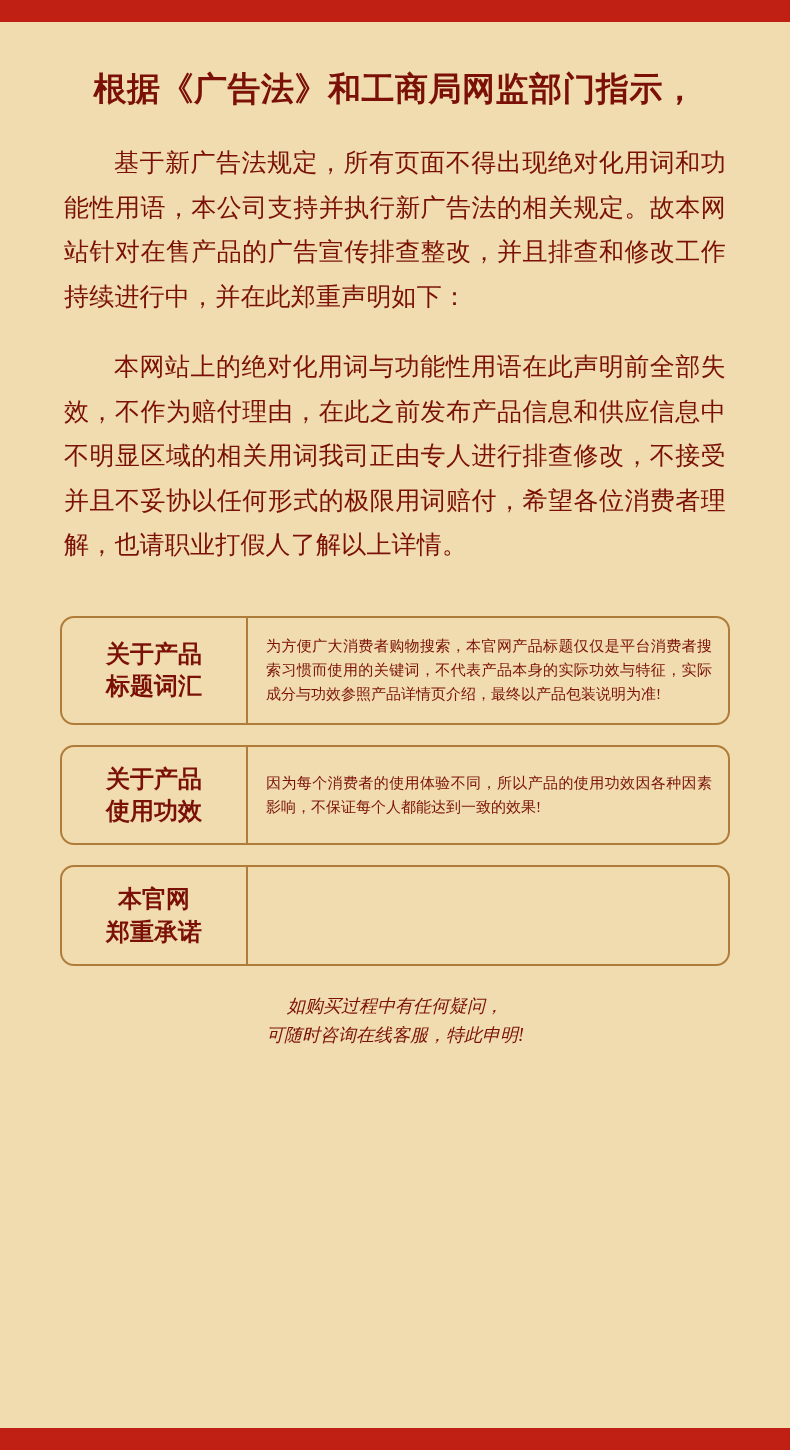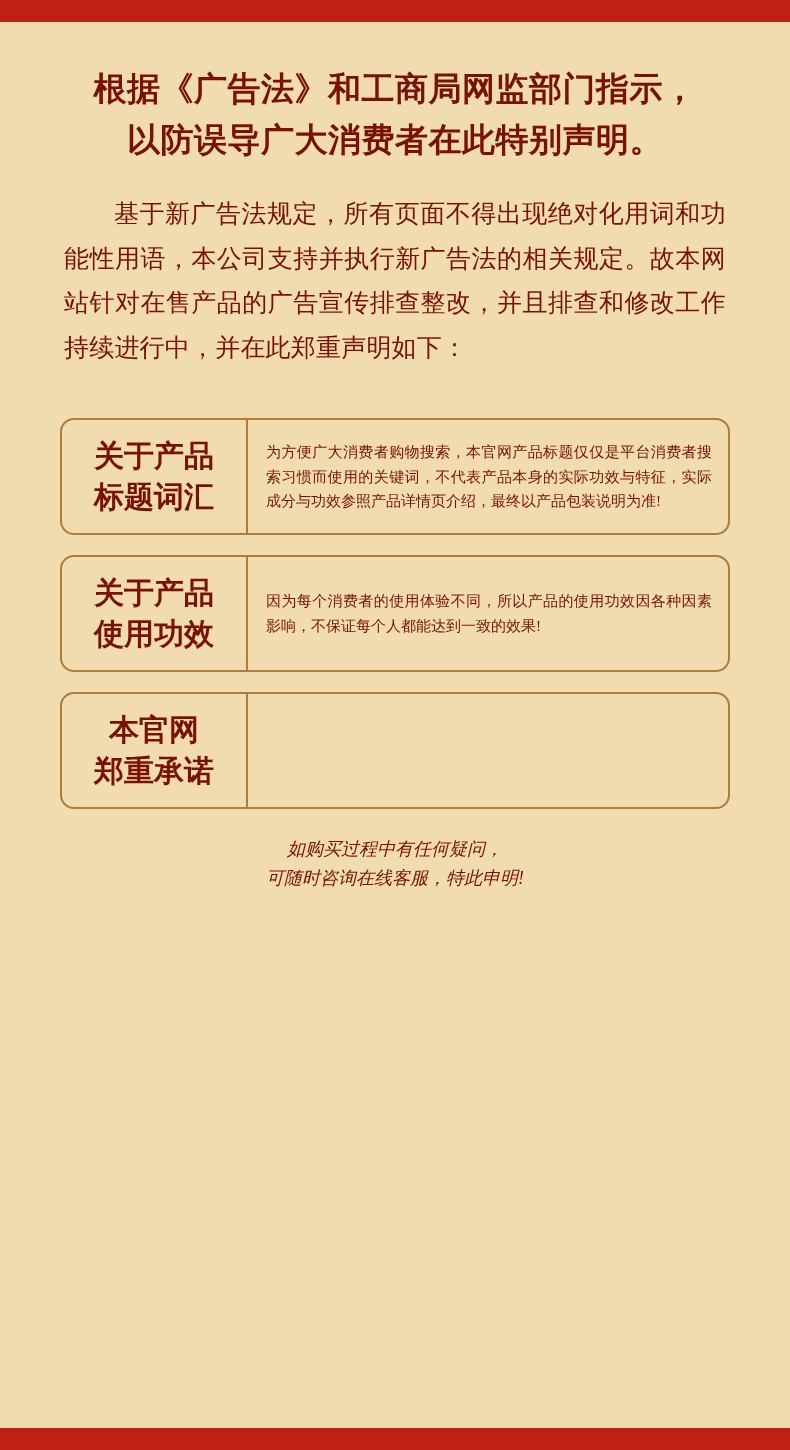--- a/index.html
+++ b/index.html
@@ -78,21 +78,21 @@
     background: transparent;
   }
   .card-title {
     flex: 0 0 186px;
     display: flex;
     flex-direction: column;
     justify-content: center;
     align-items: center;
     color: #7a1008;
     font-weight: bold;
-    font-size: 30px;
+    font-size: 24px;
     line-height: 1.35;
     padding: 16px 8px;
     border-right: 2px solid #b07c3a;
     box-sizing: border-box;
     text-align: center;
   }
   .card-title span {
     display: block;
     white-space: nowrap;
   }
@@ -122,24 +122,24 @@
 <body>
 
 <div class="page">
 
   <div class="band-top"></div>
 
   <div class="panel">
 
     <h1 class="headline">
       <span class="l1">根据《广告法》和工商局网监部门指示，</span>
-      <span class="l2">以防误导广大消费者在此特别声明。</span>
     </h1>
 
     <p class="body-para">基于新广告法规定，所有页面不得出现绝对化用词和功能性用语，本公司支持并执行新广告法的相关规定。故本网站针对在售产品的广告宣传排查整改，并且排查和修改工作持续进行中，并在此郑重声明如下：</p>
+    <p class="body-para">本网站上的绝对化用词与功能性用语在此声明前全部失效，不作为赔付理由，在此之前发布产品信息和供应信息中不明显区域的相关用词我司正由专人进行排查修改，不接受并且不妥协以任何形式的极限用词赔付，希望各位消费者理解，也请职业打假人了解以上详情。</p>
 
     <div class="cards">
 
       <div class="card card-1">
         <div class="card-title">
           <span>关于产品</span>
           <span>标题词汇</span>
         </div>
         <div class="card-body">为方便广大消费者购物搜索，本官网产品标题仅仅是平台消费者搜索习惯而使用的关键词，不代表产品本身的实际功效与特征，实际成分与功效参照产品详情页介绍，最终以产品包装说明为准!</div>
       </div>

